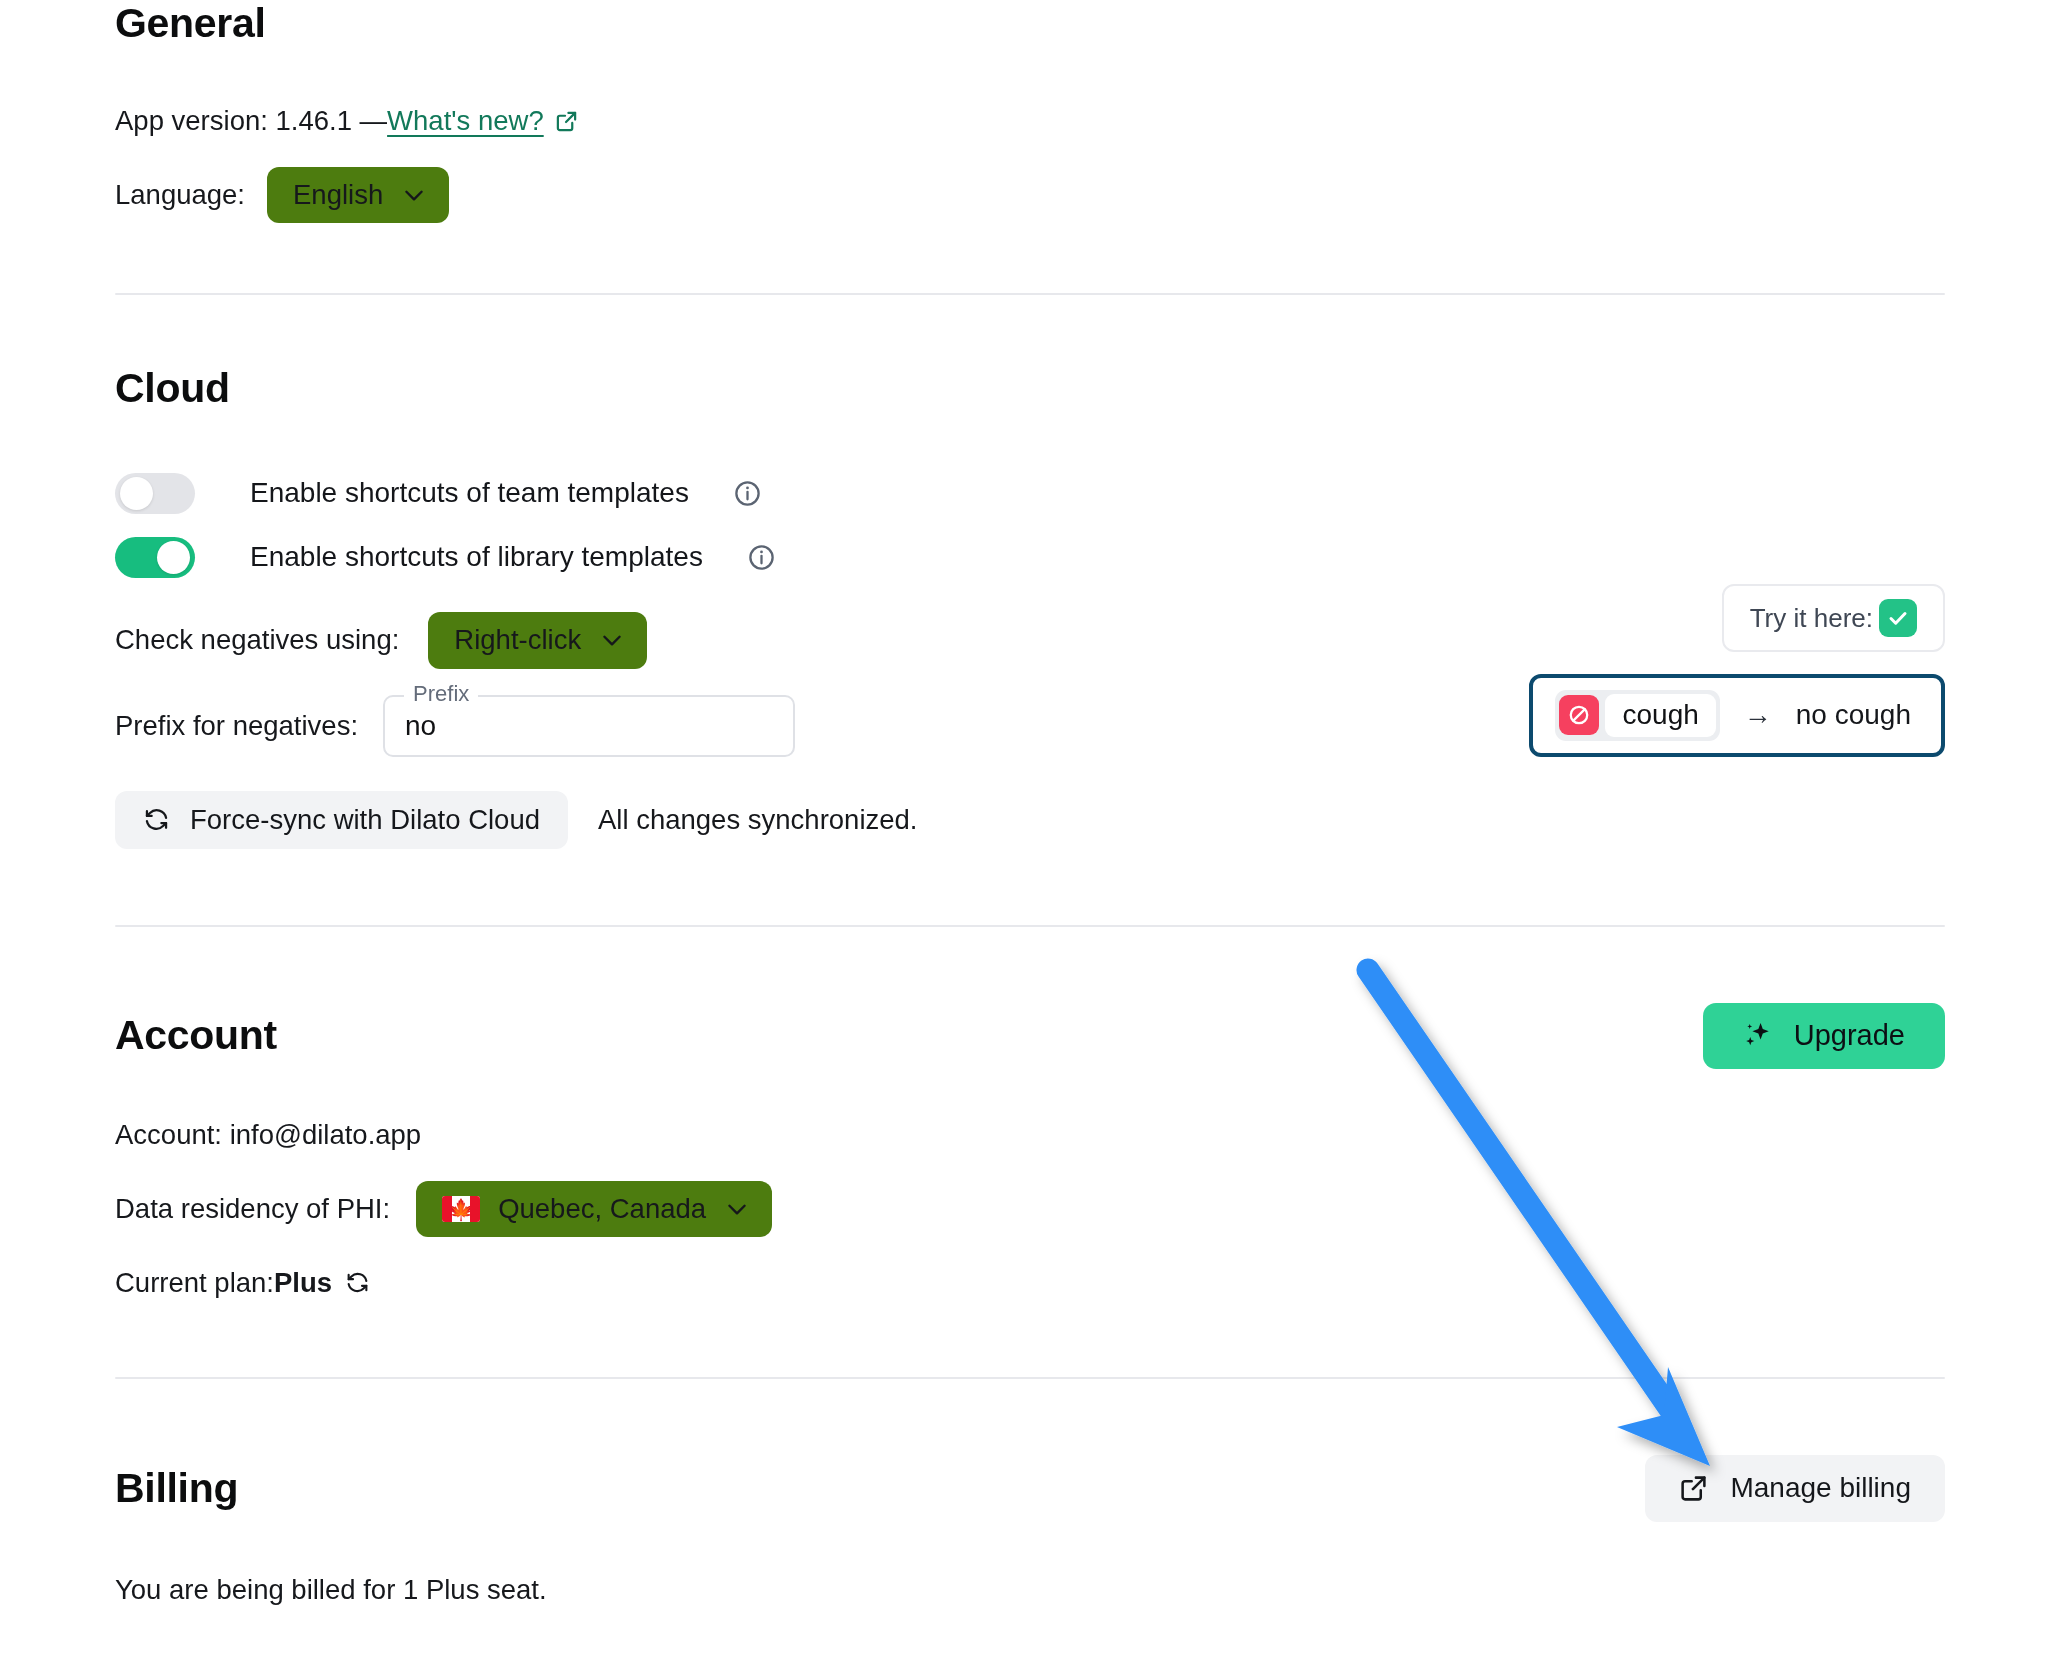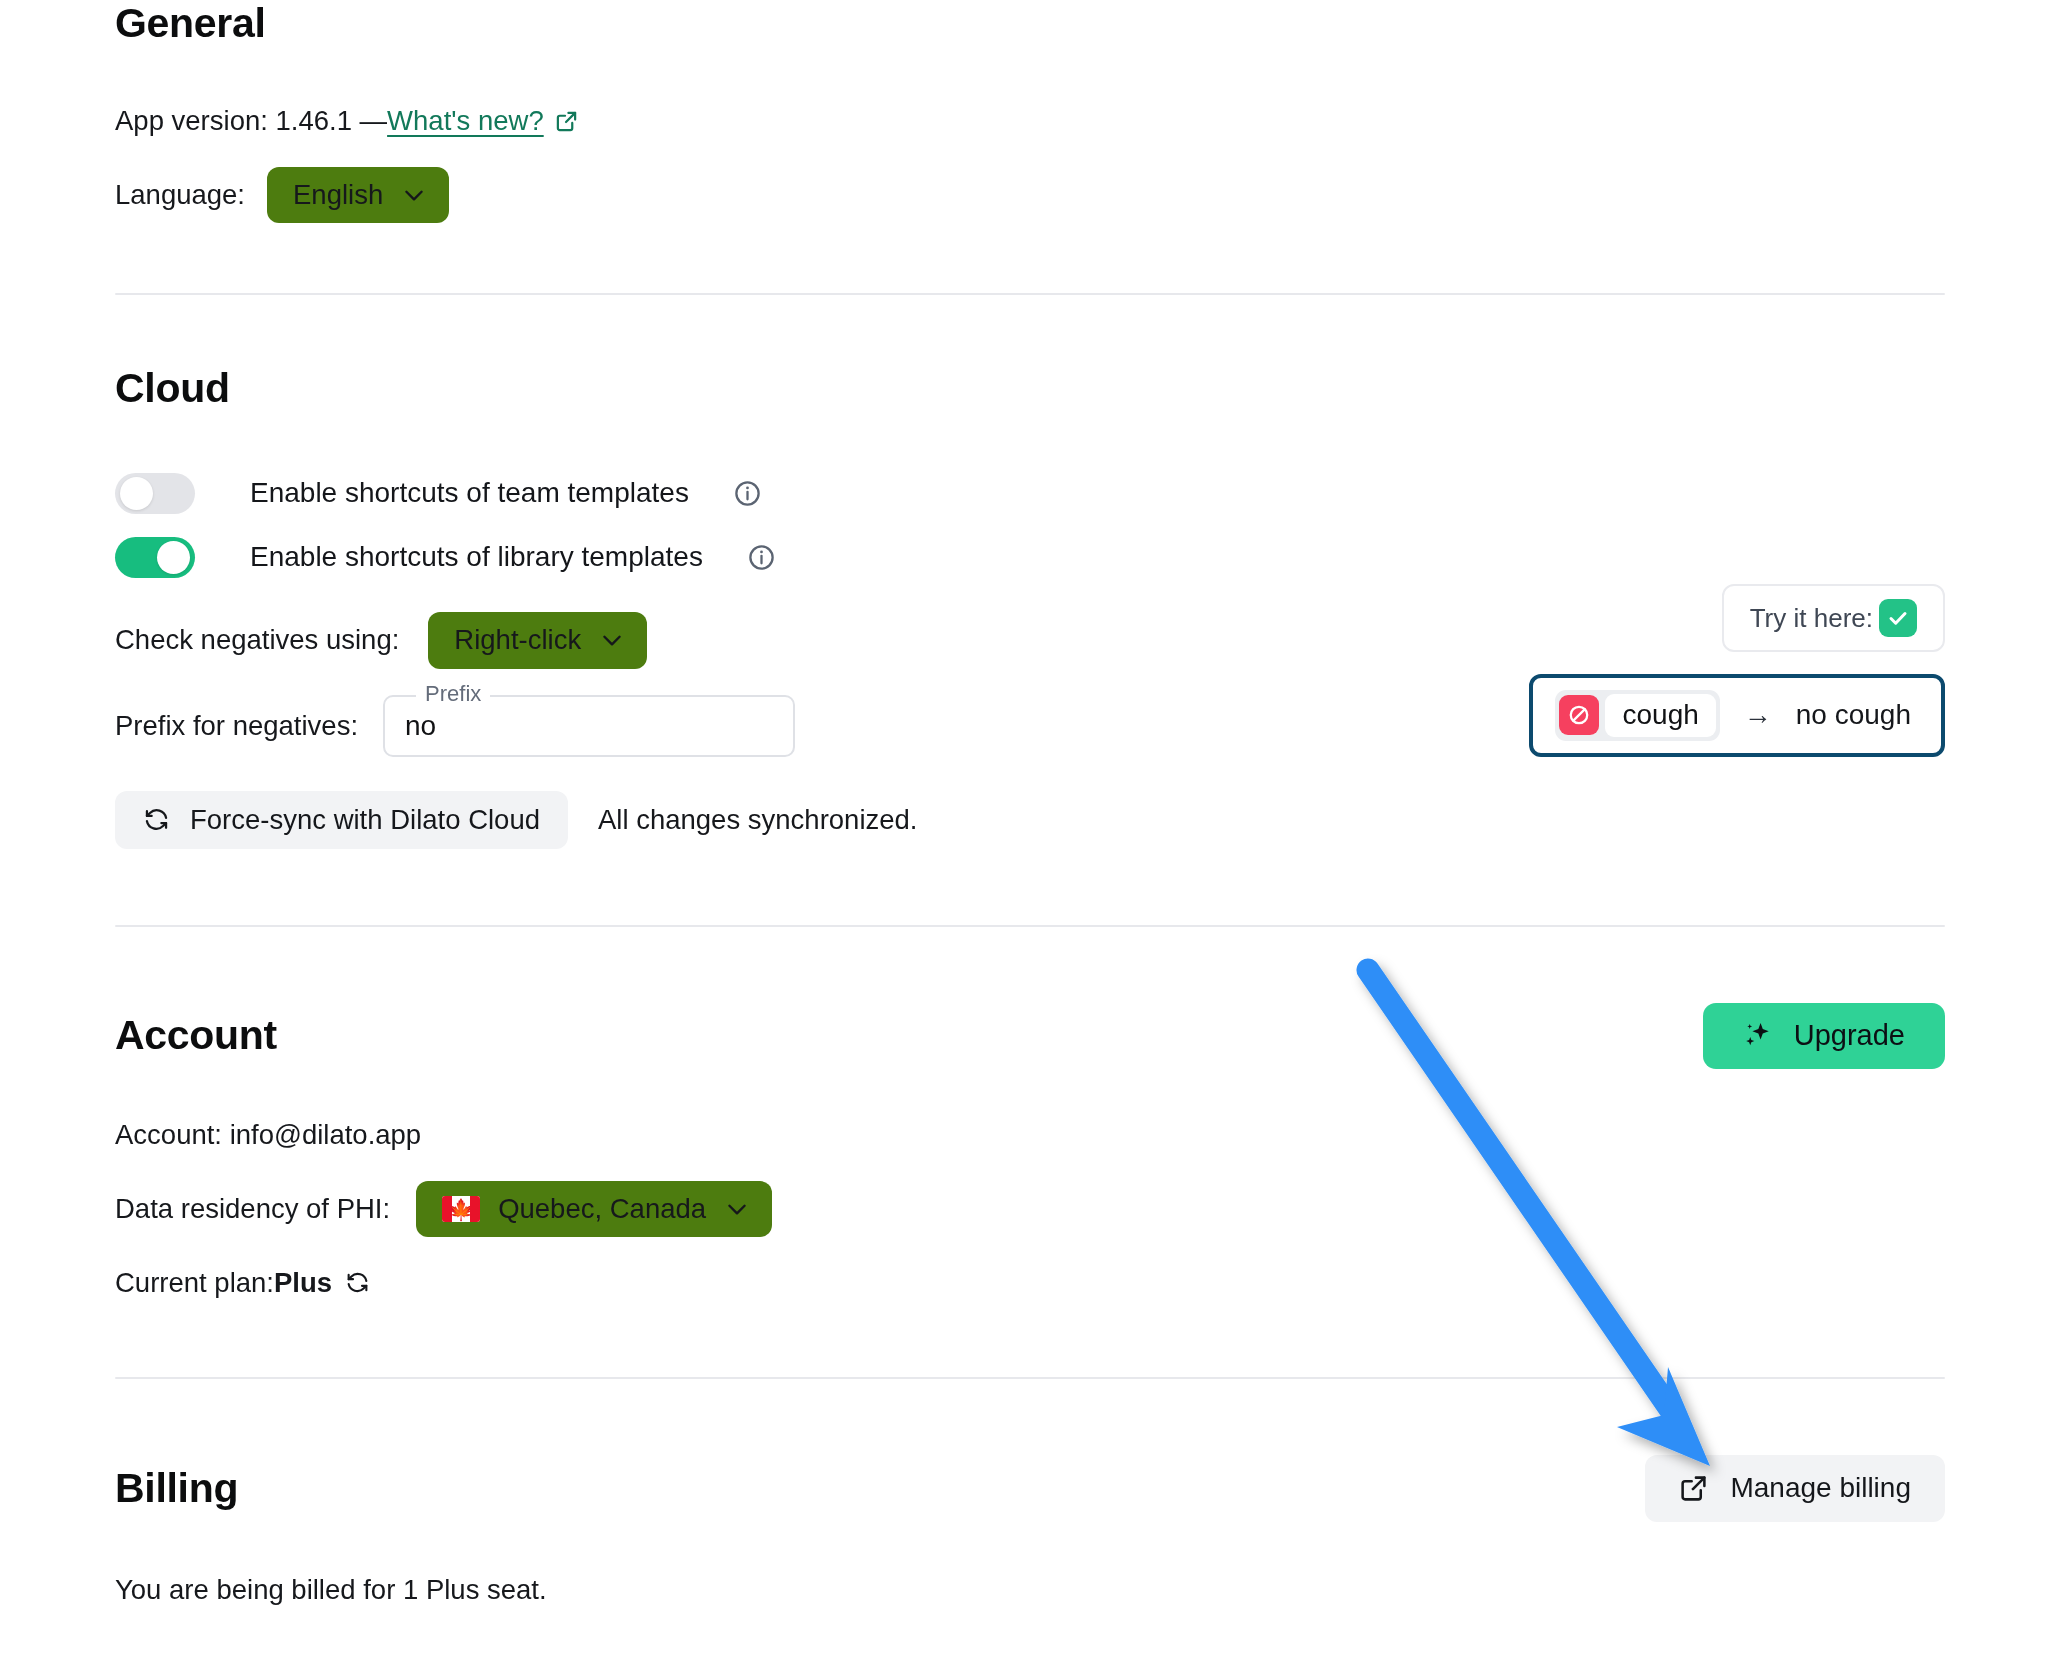--- a/index.html
+++ b/index.html
@@ -141,21 +141,21 @@
   .field {
     position: relative;
     width: 412px;
     height: 62px;
     border: 2px solid #dfe1e6;
     border-radius: 10px;
     background: #fff;
   }
   .field .legend {
     position: absolute;
-    top: -14px; left: 31px;
+    top: -14px; left: 19px;
     background: #fff;
     padding: 0 9px;
     font-size: 22px;
     color: #646c7a;
     line-height: 1;
   }
   .field input {
     border: none;
     outline: none;
     background: transparent;

